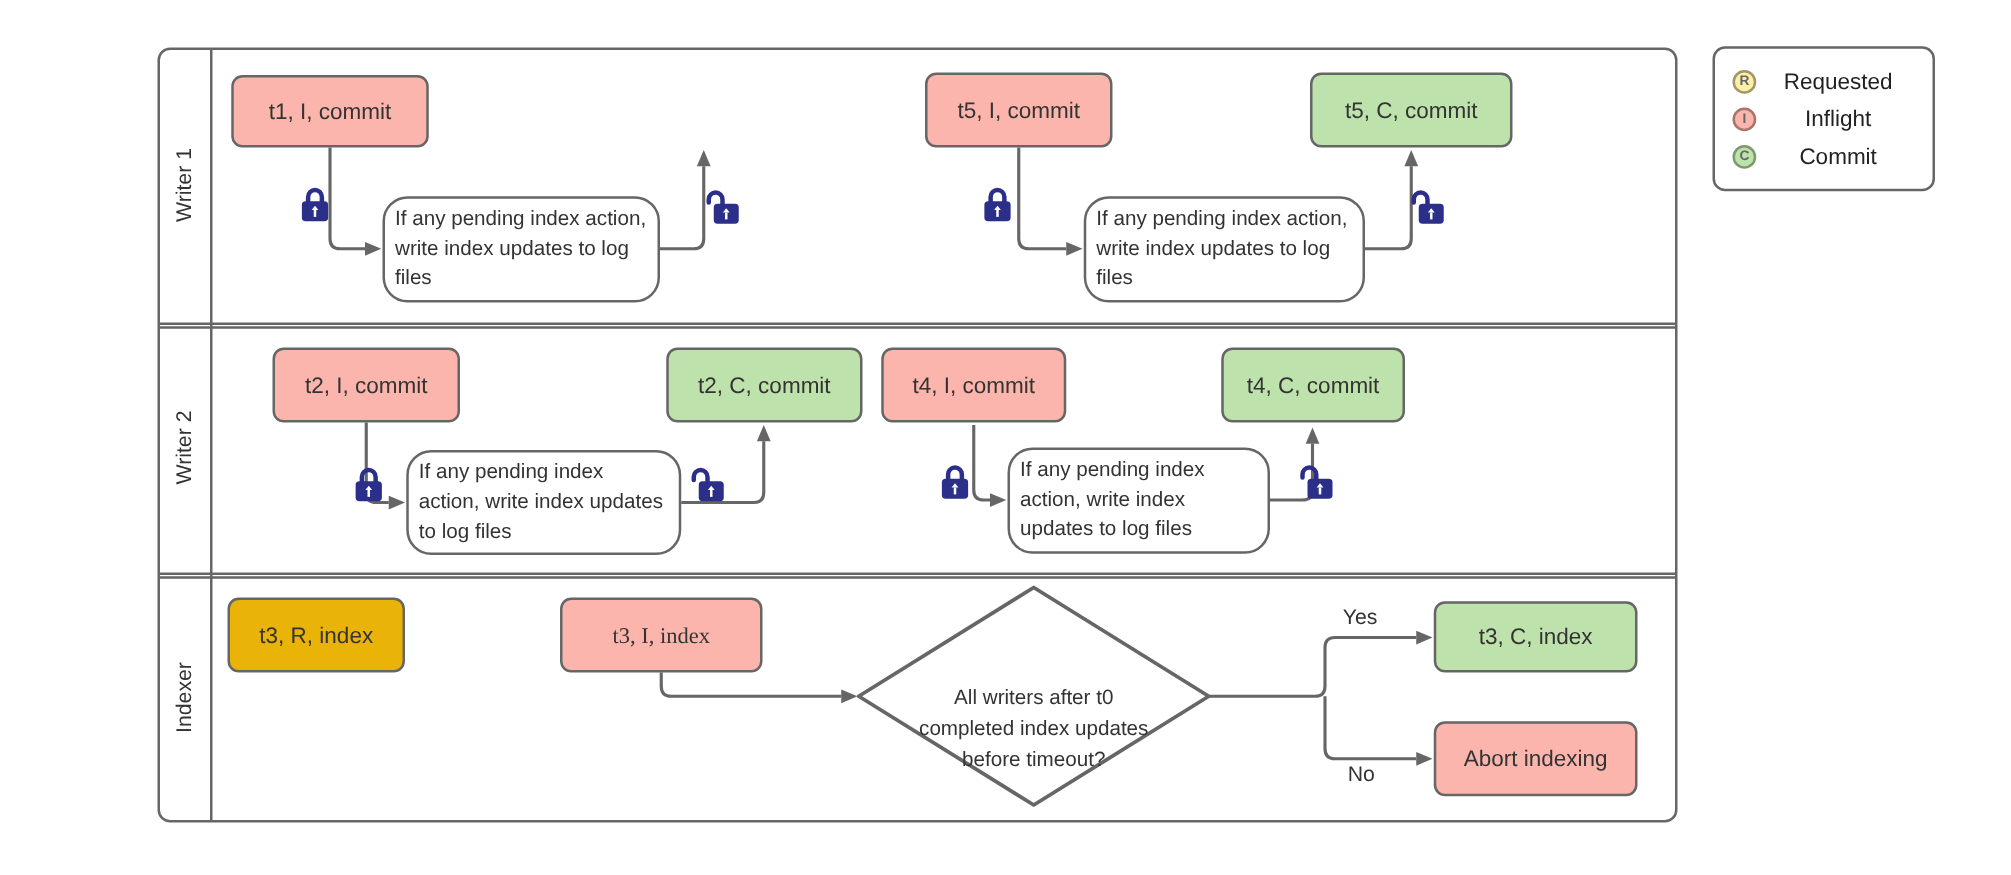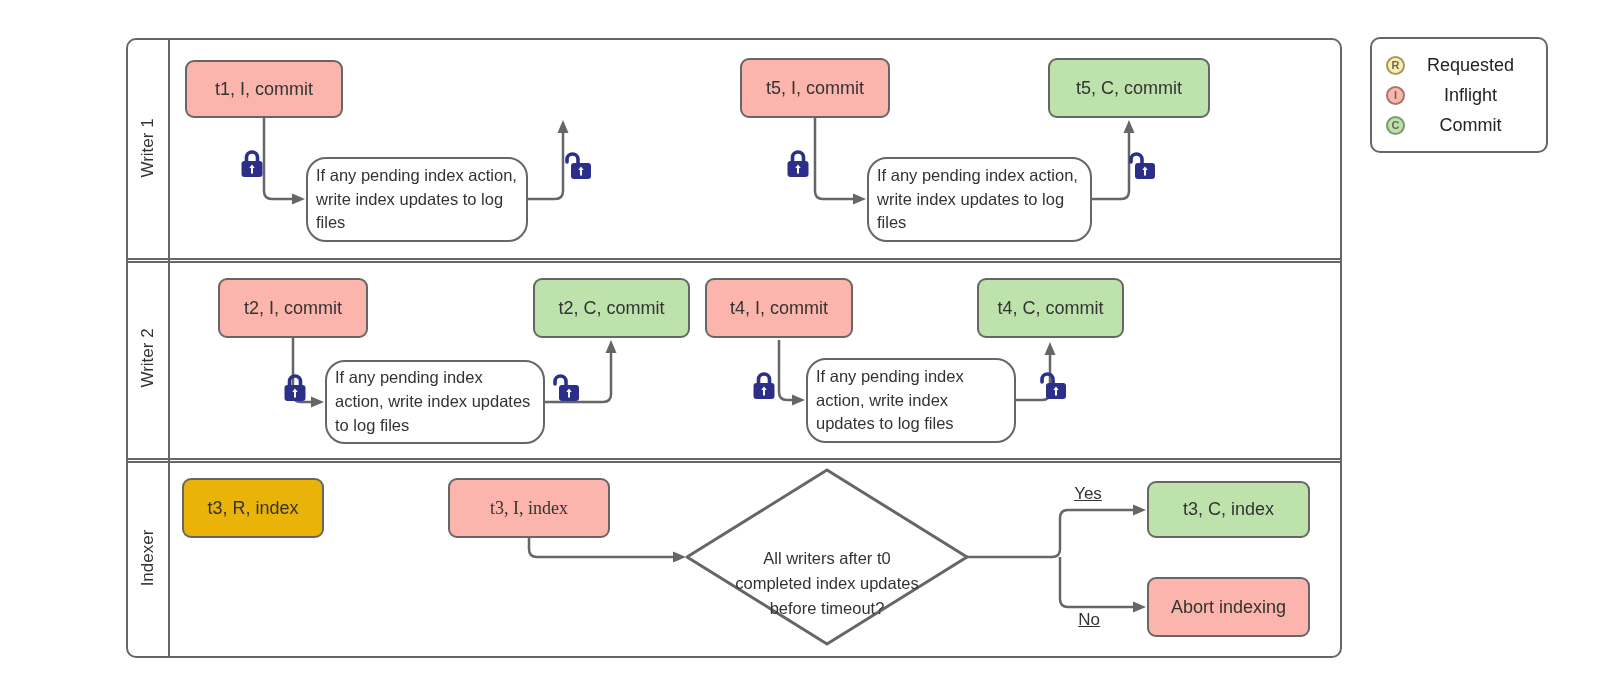--- a/index.html
+++ b/index.html
@@ -23,21 +23,21 @@
   .inflight{background:#FBB5AC;}
   .commit{background:#BEE2AB;}
   .requested{background:#eab308;}
   .process{background:#fff;font-size:16.5px;line-height:1.45;border-radius:20px;
         padding:2px 8px;}
 
   
   .diamond-text{position:absolute;text-align:center;font-size:16.5px;
         line-height:1.5;color:#333;}
   .diamond-text span{display:block;}
-  .branch-label{position:absolute;font-size:17px;color:#333;text-align:center;text-decoration:underline;}
+  .branch-label{position:absolute;font-size:17px;color:#333;text-align:center;}
 
   
   svg.layer{position:absolute;left:0;top:0;}
   .conn{stroke:#666;stroke-width:2.5;fill:none;}
   .head{fill:#666;stroke:none;}
   .diamond-shape{fill:#fff;stroke:#666;stroke-width:3;stroke-linejoin:round;}
 
   
   .lock{position:absolute;}
 

